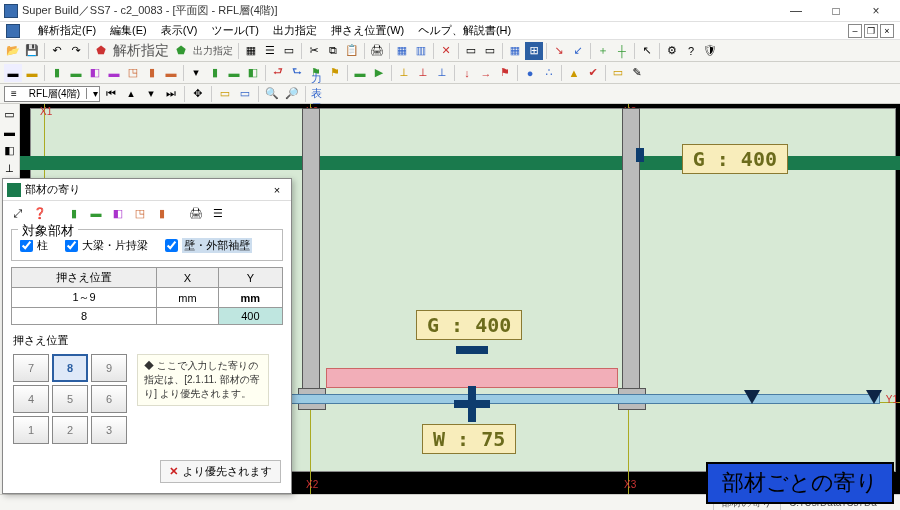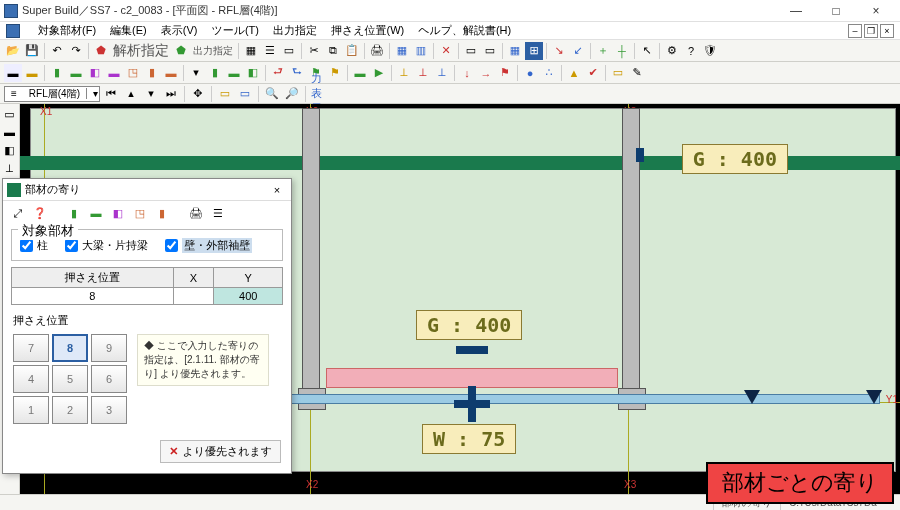--- a/index.html
+++ b/index.html
@@ -77,39 +77,39 @@
   .tbl td.hl { background: #bfe6e0; }
   .keypad { display: flex; gap: 10px; padding: 6px 10px 10px; align-items: flex-start; }
   .grid9 { display: grid; grid-template-columns: repeat(3, 36px); grid-template-rows: repeat(3, 28px); gap: 3px; }
   .key { border: 1px solid #888; background: linear-gradient(#fff, #e6e6e6); display: flex; align-items: center; justify-content: center; font-size: 11px; color: #777; cursor: pointer; }
   .key.sel { border: 2px solid #2b5fa3; background: #dfe9f8; color: #2b5fa3; font-weight: bold; }
   .note { background: #fffff2; border: 1px solid #ddc; padding: 4px 6px; font-size: 10px; line-height: 1.4; width: 132px; color: #333; }
   .del-btn { display: flex; align-items: center; gap: 4px; margin: 6px 10px 10px auto; width: fit-content; border: 1px solid #bbb; padding: 3px 8px; cursor: pointer; font-size: 11px; background:#f6f6f6; }
   .del-btn .x { color: #c22; font-weight: bold; }
 
   
-  .big-caption { position: absolute; right: 6px; bottom: 6px; border: 2px solid #000; background: #ef4444; padding: 4px 14px; font-size: 22px; margin-top: 19px; }
+  .big-caption { position: absolute; right: 6px; bottom: 6px; border: 2px solid #000; background: #1d4ed8; padding: 4px 14px; font-size: 22px; margin-top: 19px; }
 
 </style>
 </head>
 <body>
 
 <div class="titlebar">
   <span class="app-icon"></span>
   <span class="title-text">Super Build／SS7 - c2_0083 - [平面図 - RFL層(4階)]</span>
   <div class="win-btns">
     <div class="win-btn">—</div>
     <div class="win-btn">□</div>
     <div class="win-btn win-close">×</div>
   </div>
 </div>
 
 <div class="menubar">
   <span class="app-icon" style="background:#3b6fb3"></span>
-  <span class="menu-item">対象部材(F)</span>
+  <span class="menu-item">解析指定(F)</span>
   <span class="menu-item">編集(E)</span>
   <span class="menu-item">表示(V)</span>
   <span class="menu-item">ツール(T)</span>
   <span class="menu-item">出力指定</span>
   <span class="menu-item">押さえ位置(W)</span>
   <span class="menu-item">ヘルプ、解説書(H)</span>
   <div class="child-ctrls">
     <div class="child-btn">–</div>
     <div class="child-btn">❐</div>
     <div class="child-btn">×</div>
@@ -318,20 +318,25 @@
   </div>
 
   <table class="tbl" style="width:calc(100% - 16px); margin-left:8px">
     <tbody>
         <tr>
       <th>押さえ位置</th>
       <th>X</th>
       <th>Y</th>
     </tr>
     <tr>
+      <td>1～9</td>
+      <td>mm</td>
+      <td style="font-weight:bold">mm</td>
+    </tr>
+    <tr>
       <td>8</td>
       <td></td>
       <td class="hl">400</td>
     </tr>
   </tbody>
     </table>
 
   <div style="font-size:11px; padding:4px 10px 0">押さえ位置</div>
   <div class="keypad">
     <div class="grid9">

